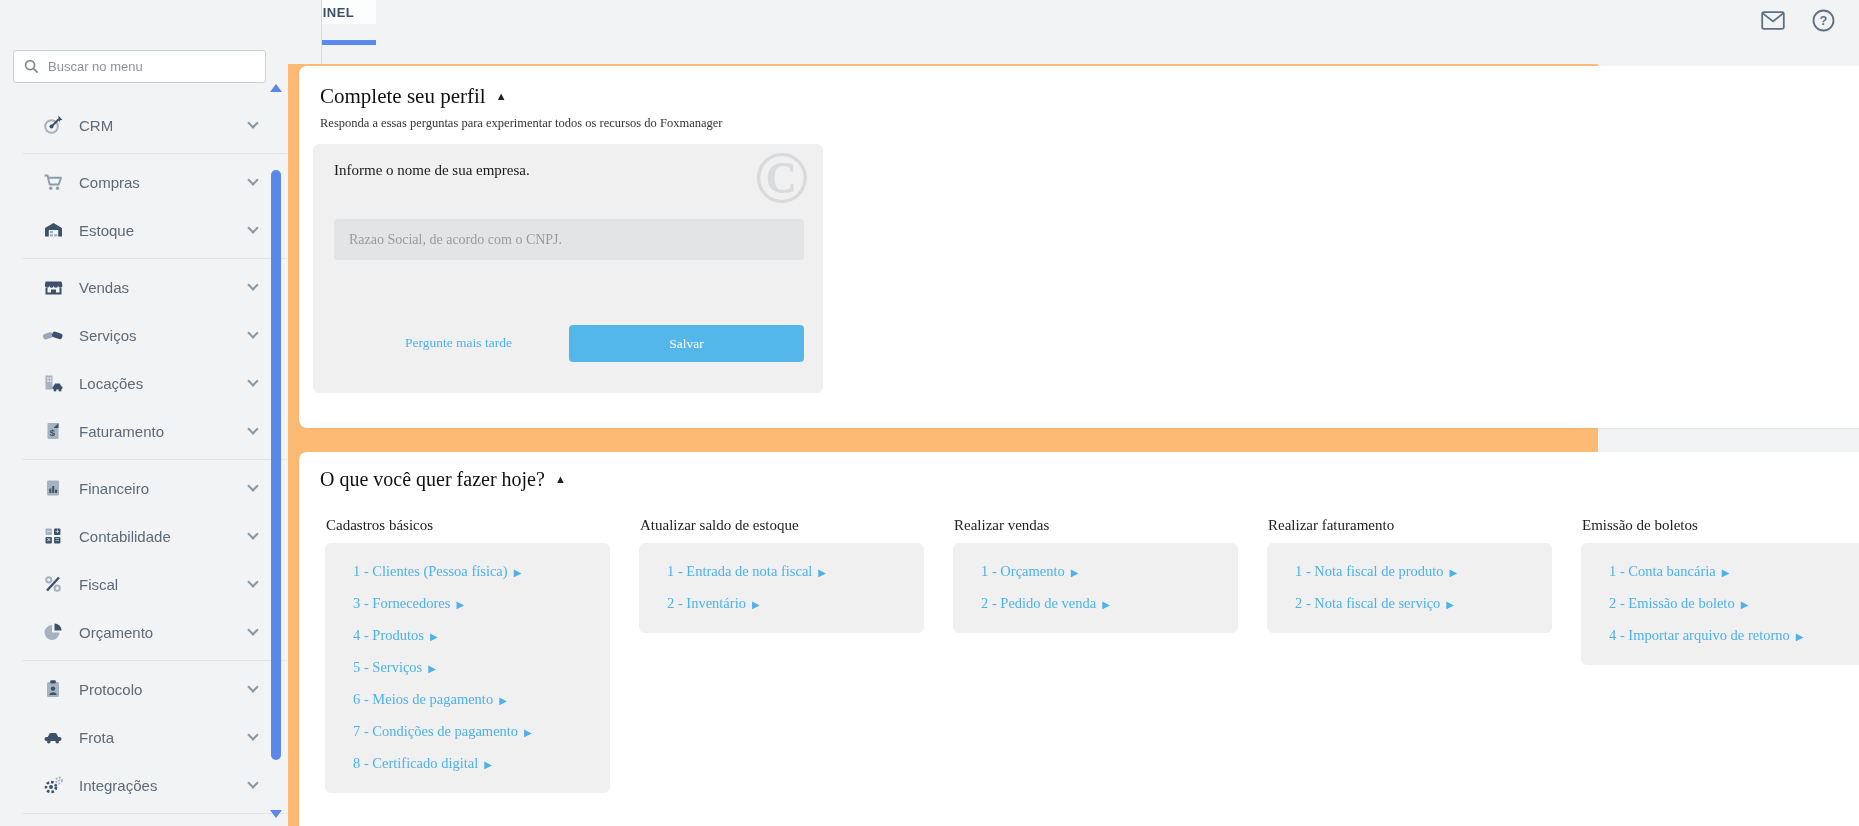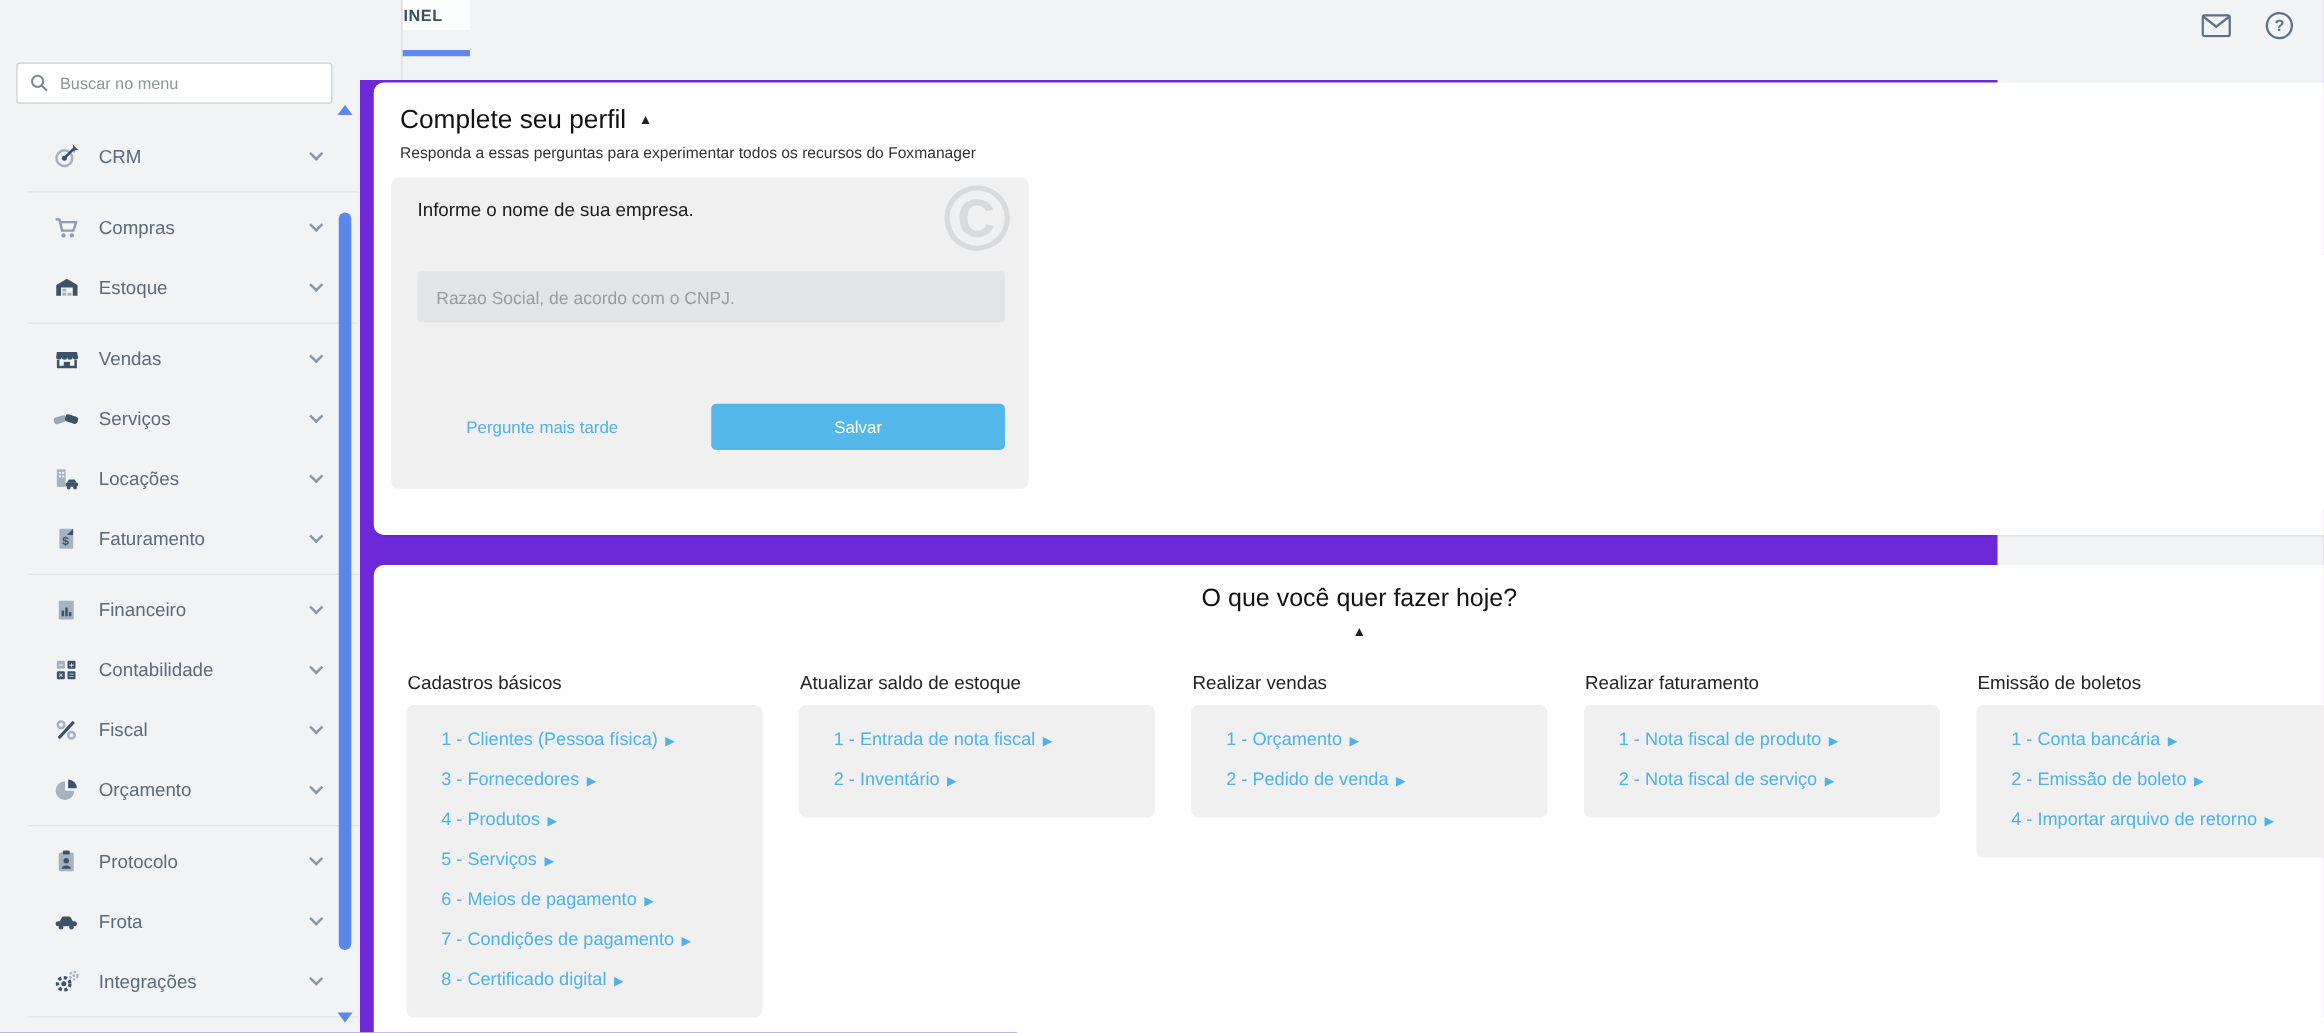--- a/index.html
+++ b/index.html
@@ -44,39 +44,39 @@
   .menu-divider::after { content:""; position:absolute; left:6px; right:0; top:4px; height:1px; background:#e2e4e6; }
 
   
   .sb-scroll-up { position:absolute; left:270px; top:84px; width:0; height:0;
                   border-left:6px solid transparent; border-right:6px solid transparent; border-bottom:8px solid #5b87e8; cursor:pointer; }
   .sb-scroll-thumb { position:absolute; left:271px; top:170px; width:10px; height:590px; background:#5b87e8; border-radius:5px; cursor:pointer; }
   .sb-scroll-down { position:absolute; left:270px; top:810px; width:0; height:0;
                     border-left:6px solid transparent; border-right:6px solid transparent; border-top:8px solid #5b87e8; cursor:pointer; }
 
   
-  .main { position:absolute; left:288px; top:64px; width:1310px; height:762px; background:#6d28d9; }
+  .main { position:absolute; left:288px; top:64px; width:1310px; height:762px; background:#fdba74;font-family:Liberation Serif, serif; }
   .panel { position:absolute; left:11px; width:1580px; background:#fff; border-radius:8px;
            box-shadow:0 1px 2px rgba(0,0,0,0.06); }
   .panel-profile { top:2px; height:362px; padding:18px 24px 0 21px; }
   .panel-today { top:388px; height:440px; padding:16px 24px 0 21px; }
 
   .sec-title { font-size:21px; color:#111; display:flex; align-items:center; gap:10px; }
   .collapse-tri { font-size:11px; color:#222; cursor:pointer; line-height:1; }
   .sec-subtitle { font-size:12.5px; color:#333; margin-top:7px; }
 
   .question-card { position:relative; margin-top:13px; margin-left:-7px; width:510px; height:249px;
                    background:#f0f0f1; border-radius:6px; padding:18px 19px 0 21px; }
   .question-text { font-size:15px; color:#1a1a1a; }
   .watermark { position:absolute; right:14px; top:-4px; font-size:74px; color:#d8dadc; line-height:1;
                font-weight:bold; user-select:none; }
   .company-input { display:block; margin-top:40px; width:470px; height:41px; background:#e3e4e5; border:none;
                    border-radius:3px; padding:0 15px; font-size:14px; color:#444; outline:none; font-family:inherit; }
   .company-input::placeholder { color:#9b9b9b; }
-  .ask-later { position:absolute; left:60px; bottom:42px; font-size:13.5px; color:#4db2e8; cursor:pointer; text-decoration:none; }
+  .ask-later { position:absolute; left:92px; bottom:42px; font-size:13.5px; color:#4db2e8; cursor:pointer; text-decoration:none; }
   .save-btn { position:absolute; right:19px; bottom:31px; width:235px; height:37px; background:#54b7ea; border:none;
               border-radius:4px; color:#fff; font-size:13.5px; cursor:pointer; font-family:inherit;text-align:center; }
 
   .columns { display:flex; gap:29px; padding-left:5px; margin-top:26px; align-items:flex-start; }
   .col { width:285px; flex:0 0 285px; }
   .col-header { font-size:15px; color:#222; margin-bottom:9px; padding-left:1px; }
   .col-card { background:#f0f0f1; border-radius:6px; padding:13px 10px 13px 28px; }
   .col-link { display:block; font-size:14.5px; color:#4db2e8; line-height:30px; cursor:pointer; text-decoration:none; }
   .col-link .arr { font-size:10px; margin-left:6px; }
 
@@ -347,21 +347,21 @@
       <div class="question-card">
         <div class="question-text">Informe o nome de sua empresa.</div>
         <div class="watermark">©</div>
         <input type="text" class="company-input" placeholder="Razao Social, de acordo com o CNPJ." style="">
         <a class="ask-later">Pergunte mais tarde</a>
         <button class="save-btn">Salvar</button>
       </div>
     </div>
 
     <div class="panel panel-today">
-      <div class="sec-title" style="font-size:20px;flex-direction:column;">
+      <div class="sec-title" style="font-size:20px;">
         <span>O que você quer fazer hoje?</span>
         <span class="collapse-tri">▲</span>
       </div>
 
       <div class="columns">
 
         <div class="col">
           <div class="col-header">Cadastros básicos</div>
           <div class="col-card">
             <a class="col-link"><span>1 - Clientes (Pessoa física)</span><span class="arr">▶</span></a>

